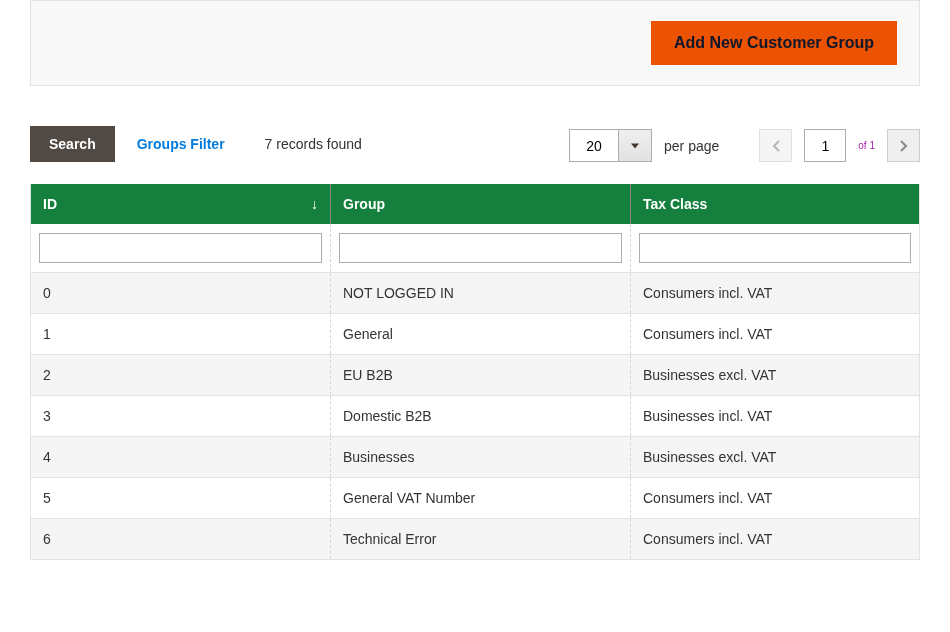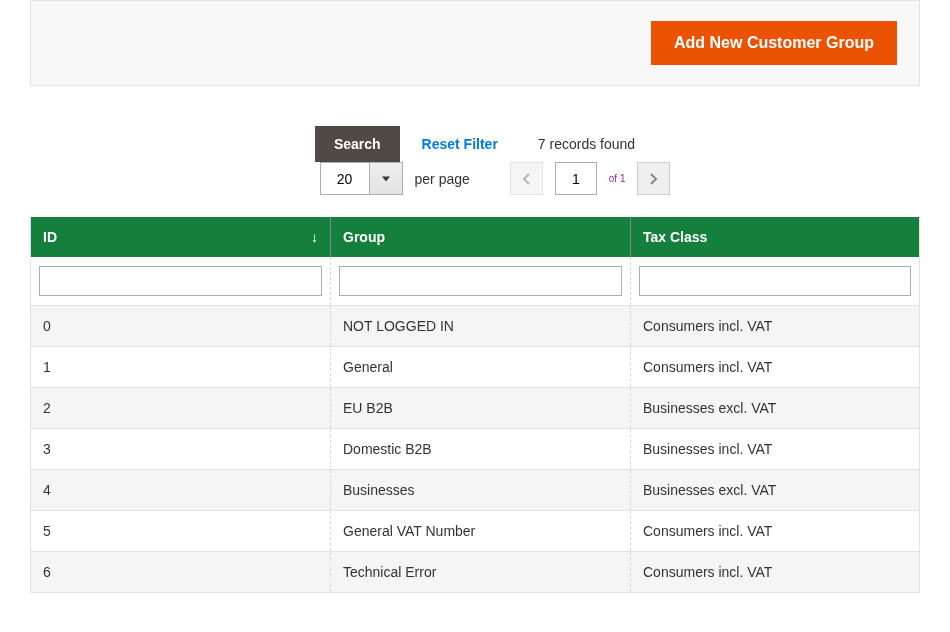--- a/index.html
+++ b/index.html
@@ -7,23 +7,23 @@
     .page { width: 950px; margin: 0 auto; padding: 0 30px; }
     
     .header { display: flex; justify-content: space-between; align-items: center; padding: 28px 0 24px 0; }
     .page-title { font-size: 28px; font-weight: 400; color: #41362f; }
     .header-icons { display: flex; align-items: center; gap: 26px; }
     .icon-btn { cursor: pointer; display: flex; align-items: center; }
     .admin-account { display: flex; align-items: center; gap: 8px; cursor: pointer; color: #41362f; font-size: 14px; }
     .admin-account .caret { font-size: 10px; margin-left: 2px; }
     
     .toolbar-top { background: #f8f8f8; border: 1px solid #e3e3e3; padding: 20px 22px; display: flex; justify-content: flex-end; margin-bottom: 40px; }
-    .btn-primary { background: #eb5202; color: #ffffff; border: 1px solid #eb5202; padding: 12px 22px; font-size: 16px; font-weight: 600; cursor: pointer; }
+    .btn-primary { background: #eb5202; color: #0f172a; border: 1px solid #eb5202; padding: 12px 22px; font-size: 16px; font-weight: 600; cursor: pointer; }
     
-    .controls { display: flex; align-items: center; justify-content: space-between; margin-bottom: 22px; flex-direction: column; }
+    .controls { display: flex; align-items: flex-end; justify-content: space-between; margin-bottom: 22px; }
     .controls-left { display: flex; align-items: center; gap: 22px; }
     .btn-search { background: #514943; color: #fff; border: 1px solid #514943; padding: 9px 18px; font-size: 14px; font-weight: 600; cursor: pointer; }
     .link-reset { color: #007bdb; font-size: 14px; font-weight: 600; cursor: pointer; text-decoration: none; }
     .records-found { font-size: 14px; color: #333; margin-left: 18px; }
     
     .controls-right { display: flex; align-items: center; gap: 12px; }
     .perpage-input { width: 50px; height: 33px; border: 1px solid #adadad; text-align: center; font-size: 14px; padding: 0 6px; margin-left: 40px; }
     .perpage-dd { width: 33px; height: 33px; background: linear-gradient(#efefef,#e2e2e2); border: 1px solid #adadad; border-left: none; display: flex; align-items: center; justify-content: center; cursor: pointer; }
     .perpage-label { font-size: 14px; color: #333; margin-right: 28px; }
     .page-btn { width: 33px; height: 33px; background: #efefef; border: 1px solid #cdcdcd; display: flex; align-items: center; justify-content: center; cursor: pointer; color: #999; }
@@ -51,21 +51,21 @@
 
 <div class="page">
 
   <div class="toolbar-top">
     <button class="btn-primary">Add New Customer Group</button>
   </div>
 
   <div class="controls">
     <div class="controls-left">
       <button class="btn-search">Search</button>
-      <a class="link-reset">Reset Filter</a>
+      <a class="link-reset">Groups Filter</a>
       <span class="records-found">7 records found</span>
     </div>
     <div class="controls-right">
       <div style="display:flex;">
         <input class="perpage-input" value="20" style="">
         <div class="perpage-dd">
           <svg width="8" height="8" viewBox="0 0 10 6">
               <path d="M0 0l5 6 5-6z" fill="#41362f"></path>
             </svg>
         </div>

